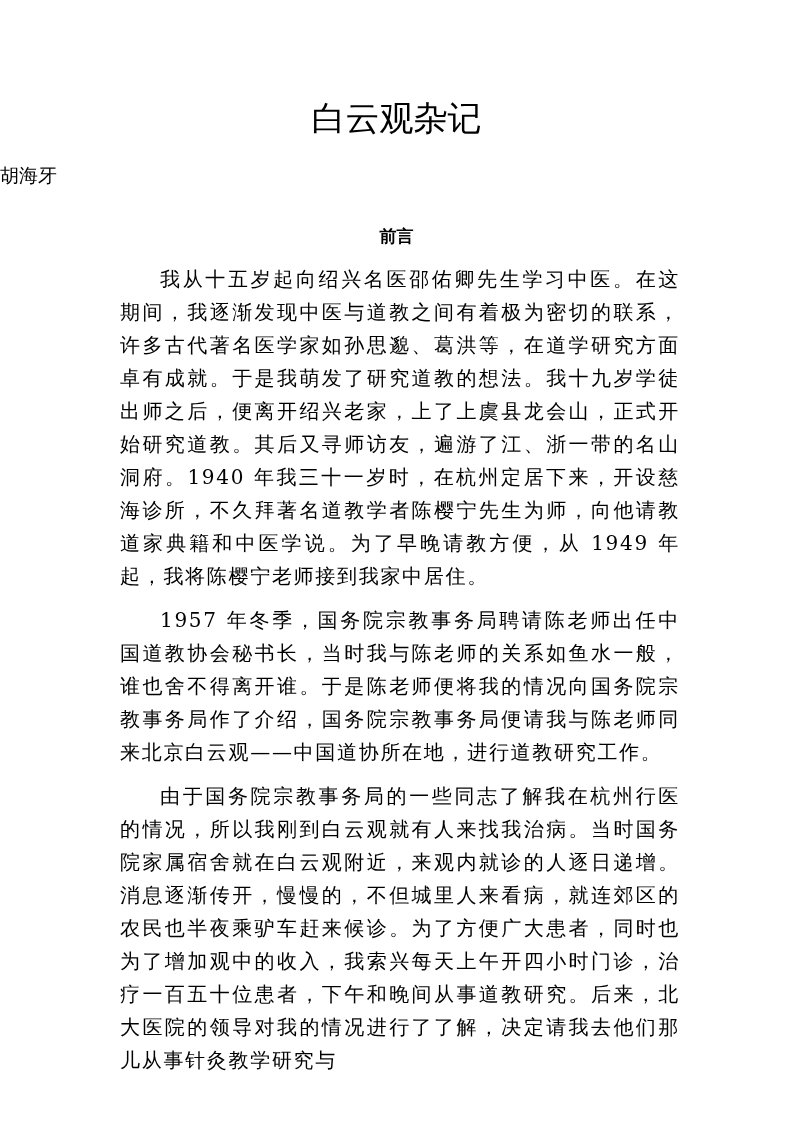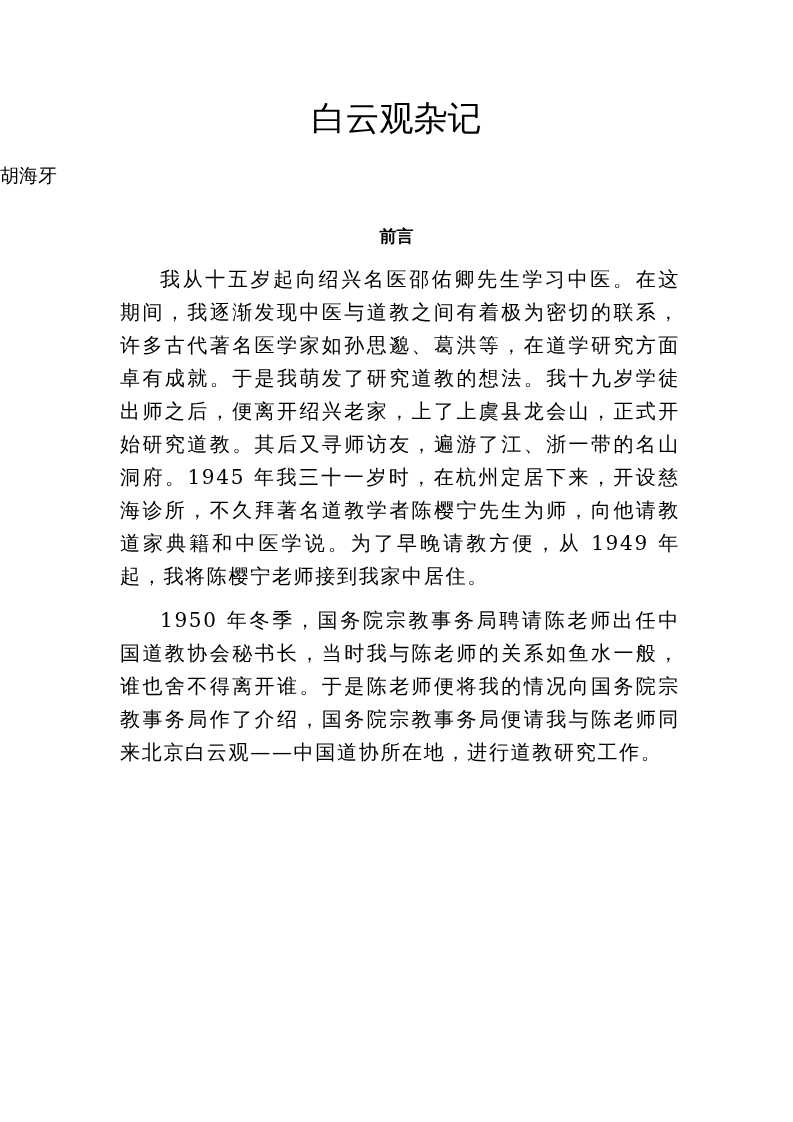--- a/index.html
+++ b/index.html
@@ -36,16 +36,17 @@
     .para + .para { margin-top: 11px; }
   </style>
 </head>
 <body>
 
 <div class="page">
   <div class="title">白云观杂记</div>
   <div class="author">胡海牙</div>
   <div class="section-heading">前言</div>
   <div class="body">
-    <p class="para">我从十五岁起向绍兴名医邵佑卿先生学习中医。在这期间，我逐渐发现中医与道教之间有着极为密切的联系，许多古代著名医学家如孙思邈、葛洪等，在道学研究方面卓有成就。于是我萌发了研究道教的想法。我十九岁学徒出师之后，便离开绍兴老家，上了上虞县龙会山，正式开始研究道教。其后又寻师访友，遍游了江、浙一带的名山洞府。1945 年我三十一岁时，在杭州定居下来，开设慈海诊所，不久拜著名道教学者陈樱宁先生为师，向他请教道家典籍和中医学说。为了早晚请教方便，从 1949 年起，我将陈樱宁老师接到我家中居住。</p>
-    <p class="para">1950 年冬季，国务院宗教事务局聘请陈老师出任中国道教协会秘书长，当时我与陈老师的关系如鱼水一般，谁也舍不得离开谁。于是陈老师便将我的情况向国务院宗教事务局作了介绍，国务院宗教事务局便请我与陈老师同来北京白云观——中国道协所在地，进行道教研究工作。</p>
+    <p class="para">我从十五岁起向绍兴名医邵佑卿先生学习中医。在这期间，我逐渐发现中医与道教之间有着极为密切的联系，许多古代著名医学家如孙思邈、葛洪等，在道学研究方面卓有成就。于是我萌发了研究道教的想法。我十九岁学徒出师之后，便离开绍兴老家，上了上虞县龙会山，正式开始研究道教。其后又寻师访友，遍游了江、浙一带的名山洞府。1940 年我三十一岁时，在杭州定居下来，开设慈海诊所，不久拜著名道教学者陈樱宁先生为师，向他请教道家典籍和中医学说。为了早晚请教方便，从 1949 年起，我将陈樱宁老师接到我家中居住。</p>
+    <p class="para">1957 年冬季，国务院宗教事务局聘请陈老师出任中国道教协会秘书长，当时我与陈老师的关系如鱼水一般，谁也舍不得离开谁。于是陈老师便将我的情况向国务院宗教事务局作了介绍，国务院宗教事务局便请我与陈老师同来北京白云观——中国道协所在地，进行道教研究工作。</p>
+    <p class="para">由于国务院宗教事务局的一些同志了解我在杭州行医的情况，所以我刚到白云观就有人来找我治病。当时国务院家属宿舍就在白云观附近，来观内就诊的人逐日递增。消息逐渐传开，慢慢的，不但城里人来看病，就连郊区的农民也半夜乘驴车赶来候诊。为了方便广大患者，同时也为了增加观中的收入，我索兴每天上午开四小时门诊，治疗一百五十位患者，下午和晚间从事道教研究。后来，北大医院的领导对我的情况进行了了解，决定请我去他们那儿从事针灸教学研究与</p>
   </div>
 </div>
 
 </body></html>

